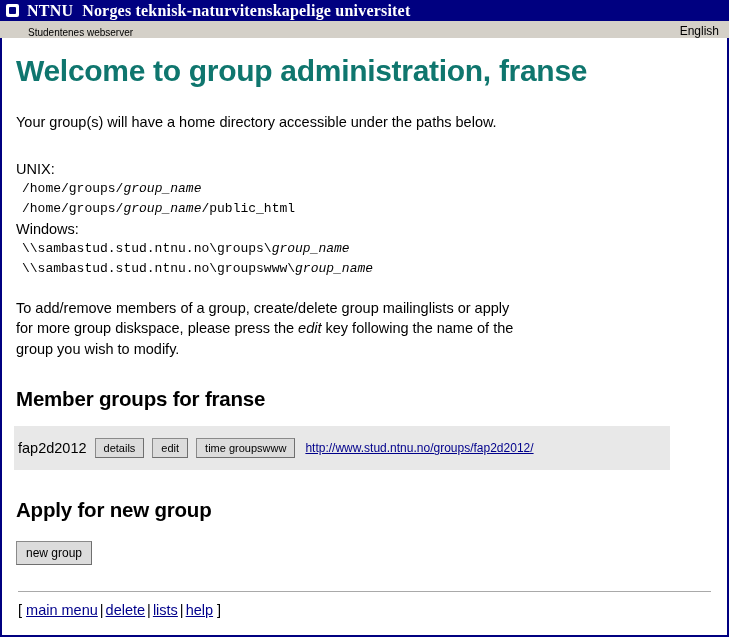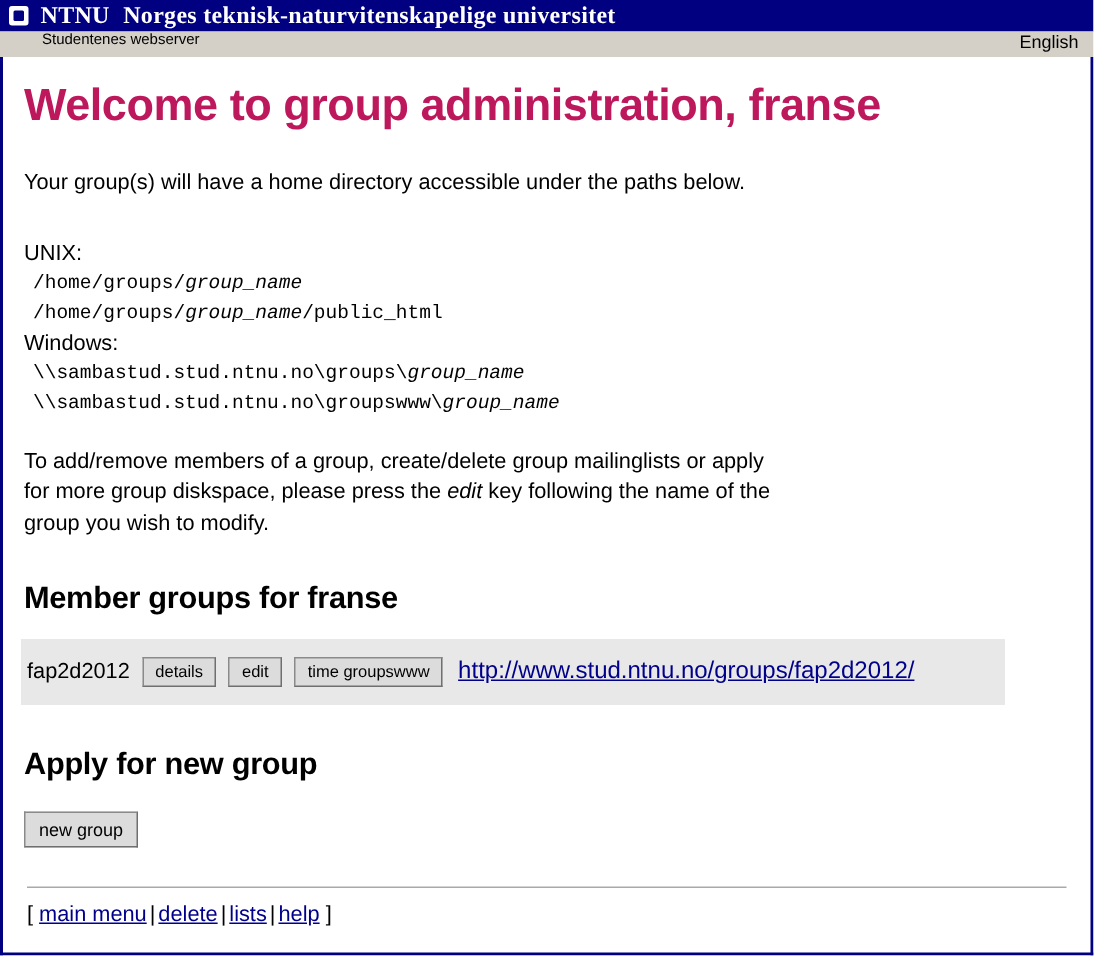--- a/index.html
+++ b/index.html
@@ -52,21 +52,21 @@
   }
   .titlebar-text .brand {
     margin-right: 9px;
   }
 
   
   .subbar {
     height: 17px;
     background: #d4d0c8;
     display: flex;
-    align-items: flex-start;
+    align-items: flex-end;
     justify-content: space-between;
     padding: 0 10px 0 28px;
     box-sizing: border-box;
     font-size: 10px;
     color: #000000;
   }
   .subbar-right {
     font-size: 12px;
   }
 
@@ -79,21 +79,21 @@
     background: #ffffff;
     padding: 6px 12px 0 12px;
     position: relative;
   }
 
   h1.page-title {
     font-size: 30px;
     font-weight: bold;
     margin: 10px 0 0 2px;
     letter-spacing: -0.3px;
-    color: #be185d;
+    color: #0f766e;
   }
 
   p.intro {
     font-size: 14.5px;
     margin: 26px 0 0 2px;
     color: #000000;
   }
 
   .paths {
     margin: 29px 0 0 2px;
@@ -160,21 +160,21 @@
     border-bottom-color: #6f6f6f;
     color: #000000;
     padding: 3px 8px 3px 8px;
     margin-right: 8px;
     line-height: 1.1;
     cursor: pointer;
     white-space: nowrap;
   }
   .btn:last-of-type { margin-right: 0; }
   .group-link {
-    font-size: 16px;
+    font-size: 12px;
     color: #00008b;
     text-decoration: underline;
     margin-left: 10px;
     white-space: nowrap;
   }
 
   .newgroup-wrap {
     margin: 19px 0 0 2px;
   }
   .btn-newgroup {

